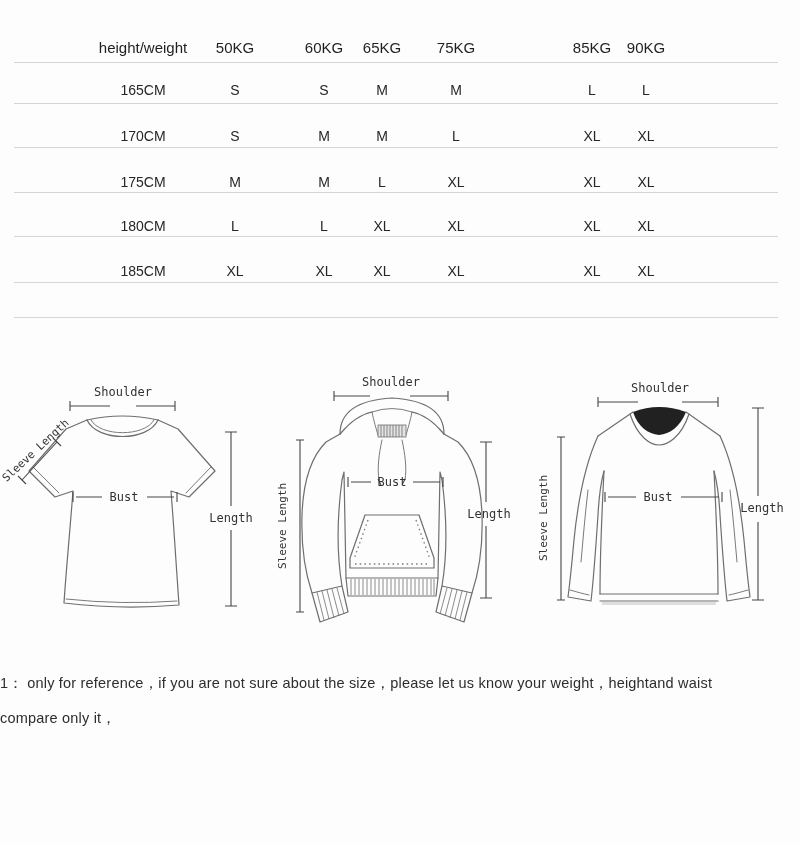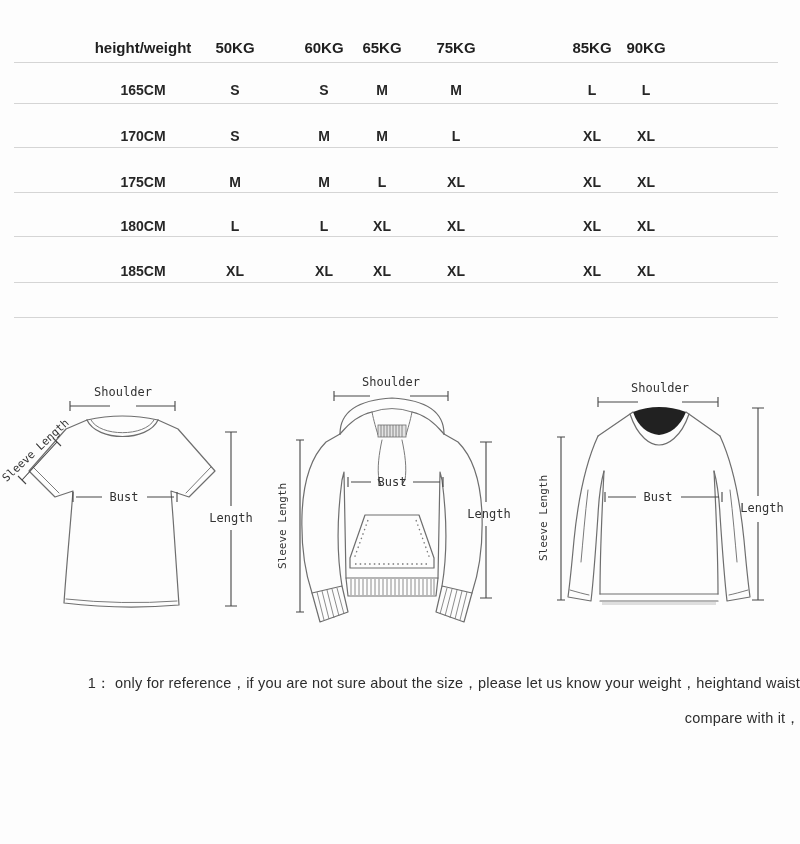--- a/index.html
+++ b/index.html
@@ -8,42 +8,42 @@
     background:#fdfdfd; overflow:hidden;
     font-family:"Liberation Sans", sans-serif;
   }
 
   
   .table-area { position:absolute; top:0; left:0; width:800px; height:330px; }
   .t-line { position:absolute; left:14px; width:764px; height:1px; background:#d5d5d5; }
   .t-row  { position:absolute; left:0; width:800px; height:20px; }
   .t-cell {
     position:absolute; transform:translateX(-50%);
-    font-weight:700; font-size:14px; color:#262626; white-space:nowrap;
+    font-weight:400; font-size:14px; color:#262626; white-space:nowrap;
     line-height:20px;
   }
   .t-row.header .t-cell { font-size:15px; color:#1f1f1f; }
   .c0{left:143px} .c1{left:235px} .c2{left:324px} .c3{left:382px}
   .c4{left:456px} .c5{left:592px} .c6{left:646px}
 
   
   .diagram { position:absolute; top:350px; }
   #diag-tshirt     { left:0px; }
   #diag-hoodie     { left:270px; }
   #diag-longsleeve { left:530px; }
   .garment { stroke:#6e6e6e; stroke-width:1.2; fill:none; stroke-linecap:round; stroke-linejoin:round; }
   .garment-thin { stroke:#7a7a7a; stroke-width:1; fill:none; stroke-linecap:round; }
   .measure { stroke:#464646; stroke-width:1.1; fill:none; }
   .stitch  { stroke:#787878; stroke-width:1.3; fill:none; stroke-dasharray:1.5 3.2; }
   .rib     { stroke:#6e6e6e; stroke-width:.8; fill:none; }
   .mlabel  { font-family:"DejaVu Sans Mono", monospace; font-size:12px; fill:#333; }
   .mlabel.small { font-size:11px; }
 
   
-  .notes { position:absolute; top:666px; left:0; width:800px; text-align:right; }
+  .notes { position:absolute; top:666px; left:0; width:800px; text-align:left; }
   .note-line {
     height:35px; line-height:35px; font-size:14.5px; color:#2d2d2d;
     letter-spacing:0.2px; white-space:nowrap;
   }
 </style>
 </head>
 <body>
 
 <div class="page">
 
@@ -223,16 +223,16 @@
       <text class="mlabel" x="128" y="151" text-anchor="middle">Bust</text>
     </g>
     <g>
       <path class="measure" d="M228 58 V146 M228 172 V250 M222 58 H234 M222 250 H234"></path>
       <text class="mlabel" x="232" y="162" text-anchor="middle">Length</text>
     </g>
   </svg>
 
   <div class="notes">
     <div class="note-line">1：  only for reference，if you are not sure about the size，please let us know your weight，heightand waist</div>
-    <div class="note-line">compare with it，</div>
+    <div class="note-line">compare only it，</div>
   </div>
 
 </div>
 
 </body></html>

